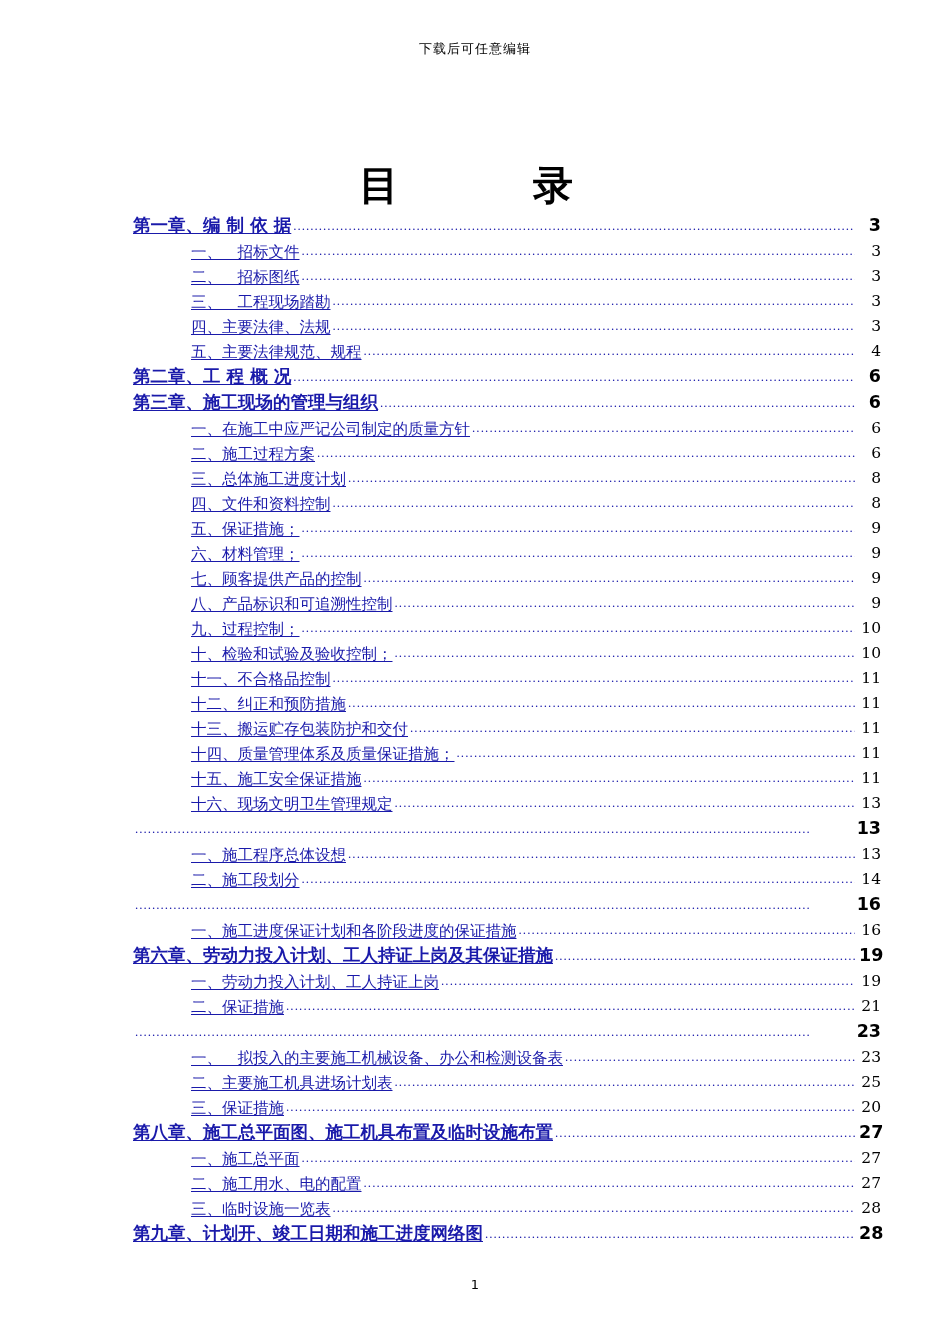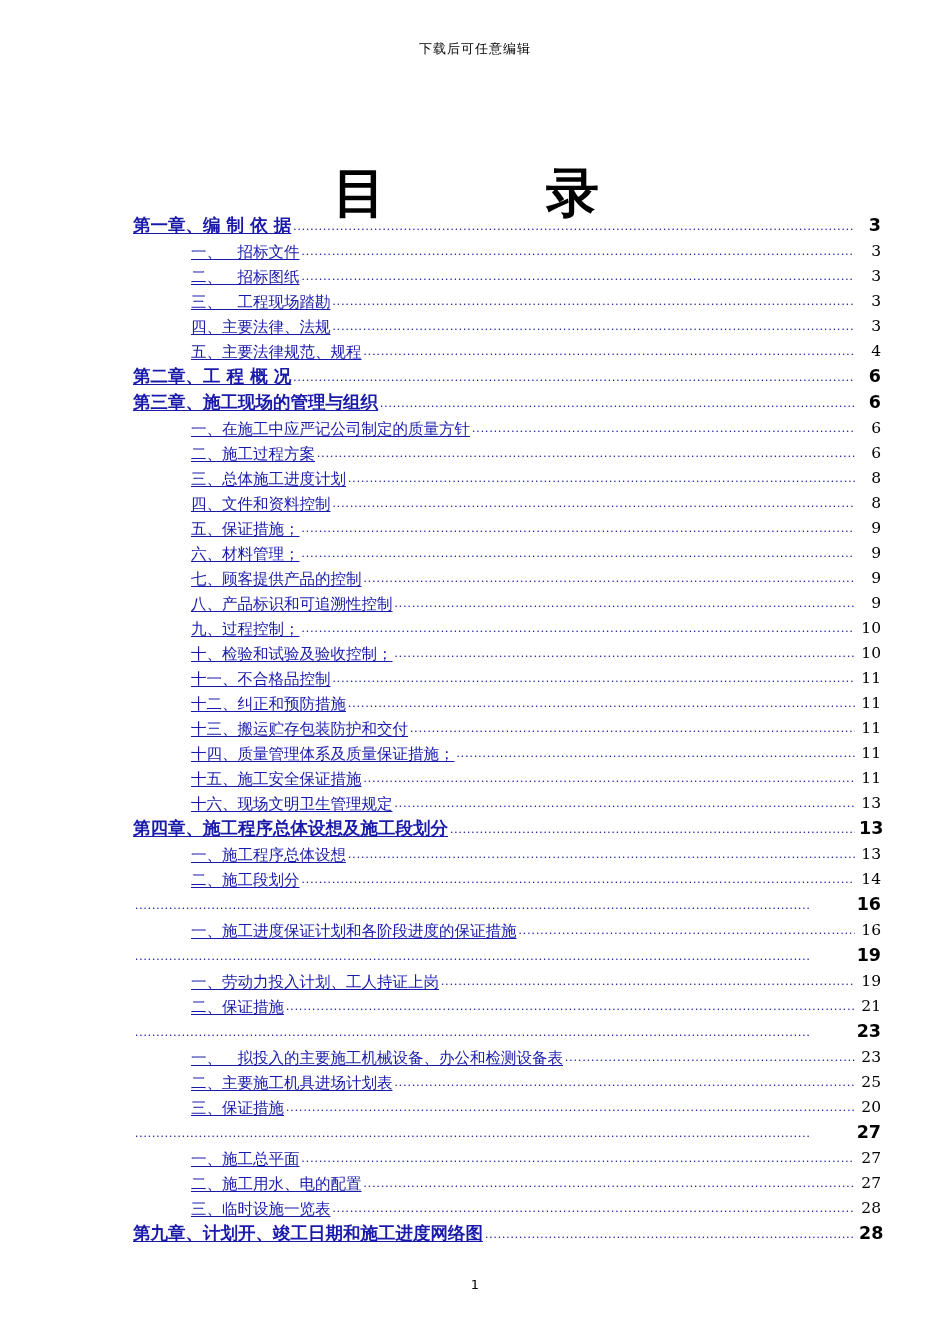--- a/index.html
+++ b/index.html
@@ -26,21 +26,21 @@
     color: #000000;
     font-family: Liberation Serif, serif;
     letter-spacing: 1px;
   }
   .doc-title {
     position: absolute;
     top: 158px;
     left: 0;
     width: 100%;
     text-align: center;
-    font-size: 53px;
+    font-size: 40px;
     font-weight: bold;
     color: #000000;
     letter-spacing: 18px;
     font-family: Liberation Sans, sans-serif;
   }
   .toc {
     position: absolute;
     top: 213px;
     left: 133px;
     width: 748px;
@@ -239,21 +239,20 @@
         <span class="label">十五、施工安全保证措施</span>
         <span class="dots">...............................................................................................................................................................</span>
         <span class="page-no">11</span>
       </div>
       <div class="toc-row lvl2">
         <span class="label">十六、现场文明卫生管理规定</span>
         <span class="dots">...............................................................................................................................................................</span>
         <span class="page-no">13</span>
       </div>
       <div class="toc-row lvl1">
-        <span class="label">第四章、施工程序总体设想及施工段划分</span>
         <span class="dots">...............................................................................................................................................................</span>
         <span class="page-no">13</span>
       </div>
       <div class="toc-row lvl2">
         <span class="label">一、施工程序总体设想</span>
         <span class="dots">...............................................................................................................................................................</span>
         <span class="page-no">13</span>
       </div>
       <div class="toc-row lvl2">
         <span class="label">二、施工段划分</span>
@@ -263,20 +262,21 @@
       <div class="toc-row lvl1">
         <span class="dots">...............................................................................................................................................................</span>
         <span class="page-no">16</span>
       </div>
       <div class="toc-row lvl2">
         <span class="label">一、施工进度保证计划和各阶段进度的保证措施</span>
         <span class="dots">...............................................................................................................................................................</span>
         <span class="page-no">16</span>
       </div>
       <div class="toc-row lvl1">
+        <span class="label">第六章、劳动力投入计划、工人持证上岗及其保证措施</span>
         <span class="dots">...............................................................................................................................................................</span>
         <span class="page-no">19</span>
       </div>
       <div class="toc-row lvl2">
         <span class="label">一、劳动力投入计划、工人持证上岗</span>
         <span class="dots">...............................................................................................................................................................</span>
         <span class="page-no">19</span>
       </div>
       <div class="toc-row lvl2">
         <span class="label">二、保证措施</span>
@@ -296,20 +296,21 @@
         <span class="label">二、主要施工机具进场计划表</span>
         <span class="dots">...............................................................................................................................................................</span>
         <span class="page-no">25</span>
       </div>
       <div class="toc-row lvl2">
         <span class="label">三、保证措施</span>
         <span class="dots">...............................................................................................................................................................</span>
         <span class="page-no">20</span>
       </div>
       <div class="toc-row lvl1">
+        <span class="label">第八章、施工总平面图、施工机具布置及临时设施布置</span>
         <span class="dots">...............................................................................................................................................................</span>
         <span class="page-no">27</span>
       </div>
       <div class="toc-row lvl2">
         <span class="label">一、施工总平面</span>
         <span class="dots">...............................................................................................................................................................</span>
         <span class="page-no">27</span>
       </div>
       <div class="toc-row lvl2">
         <span class="label">二、施工用水、电的配置</span>

